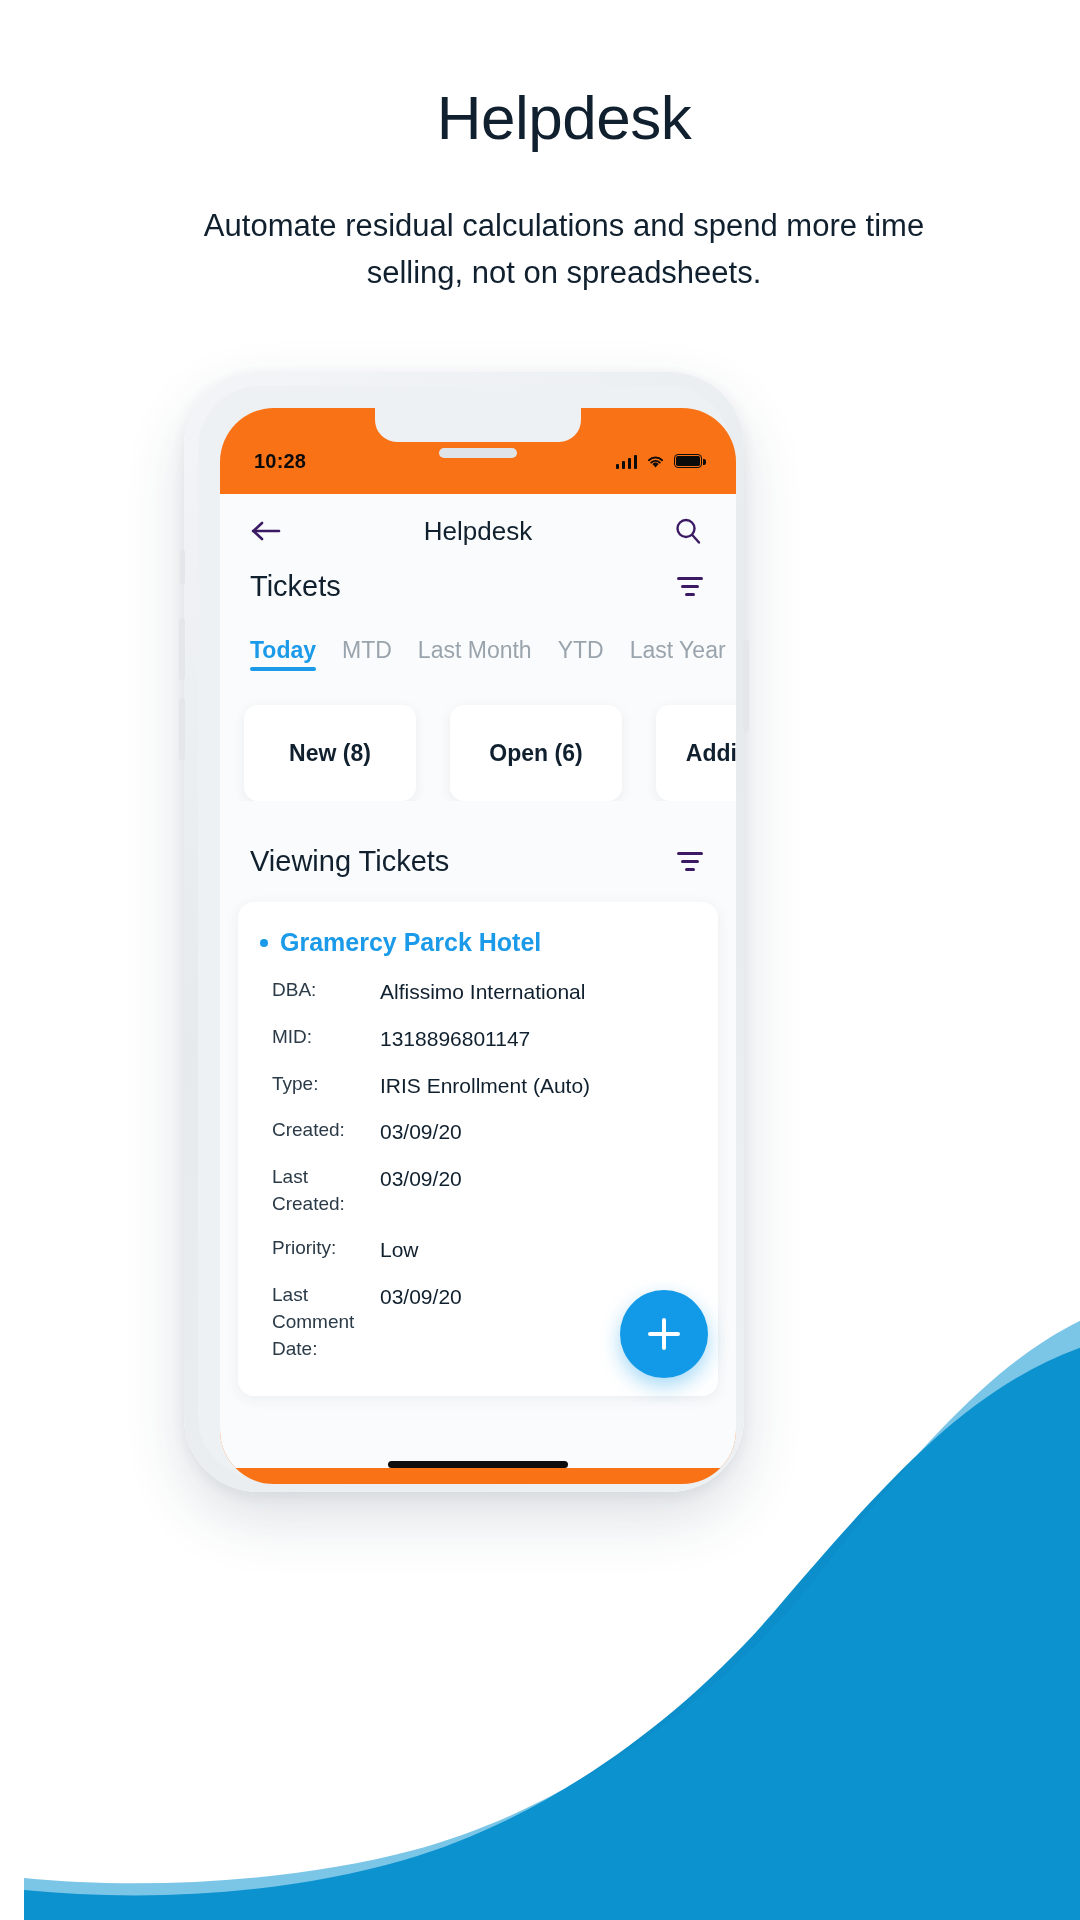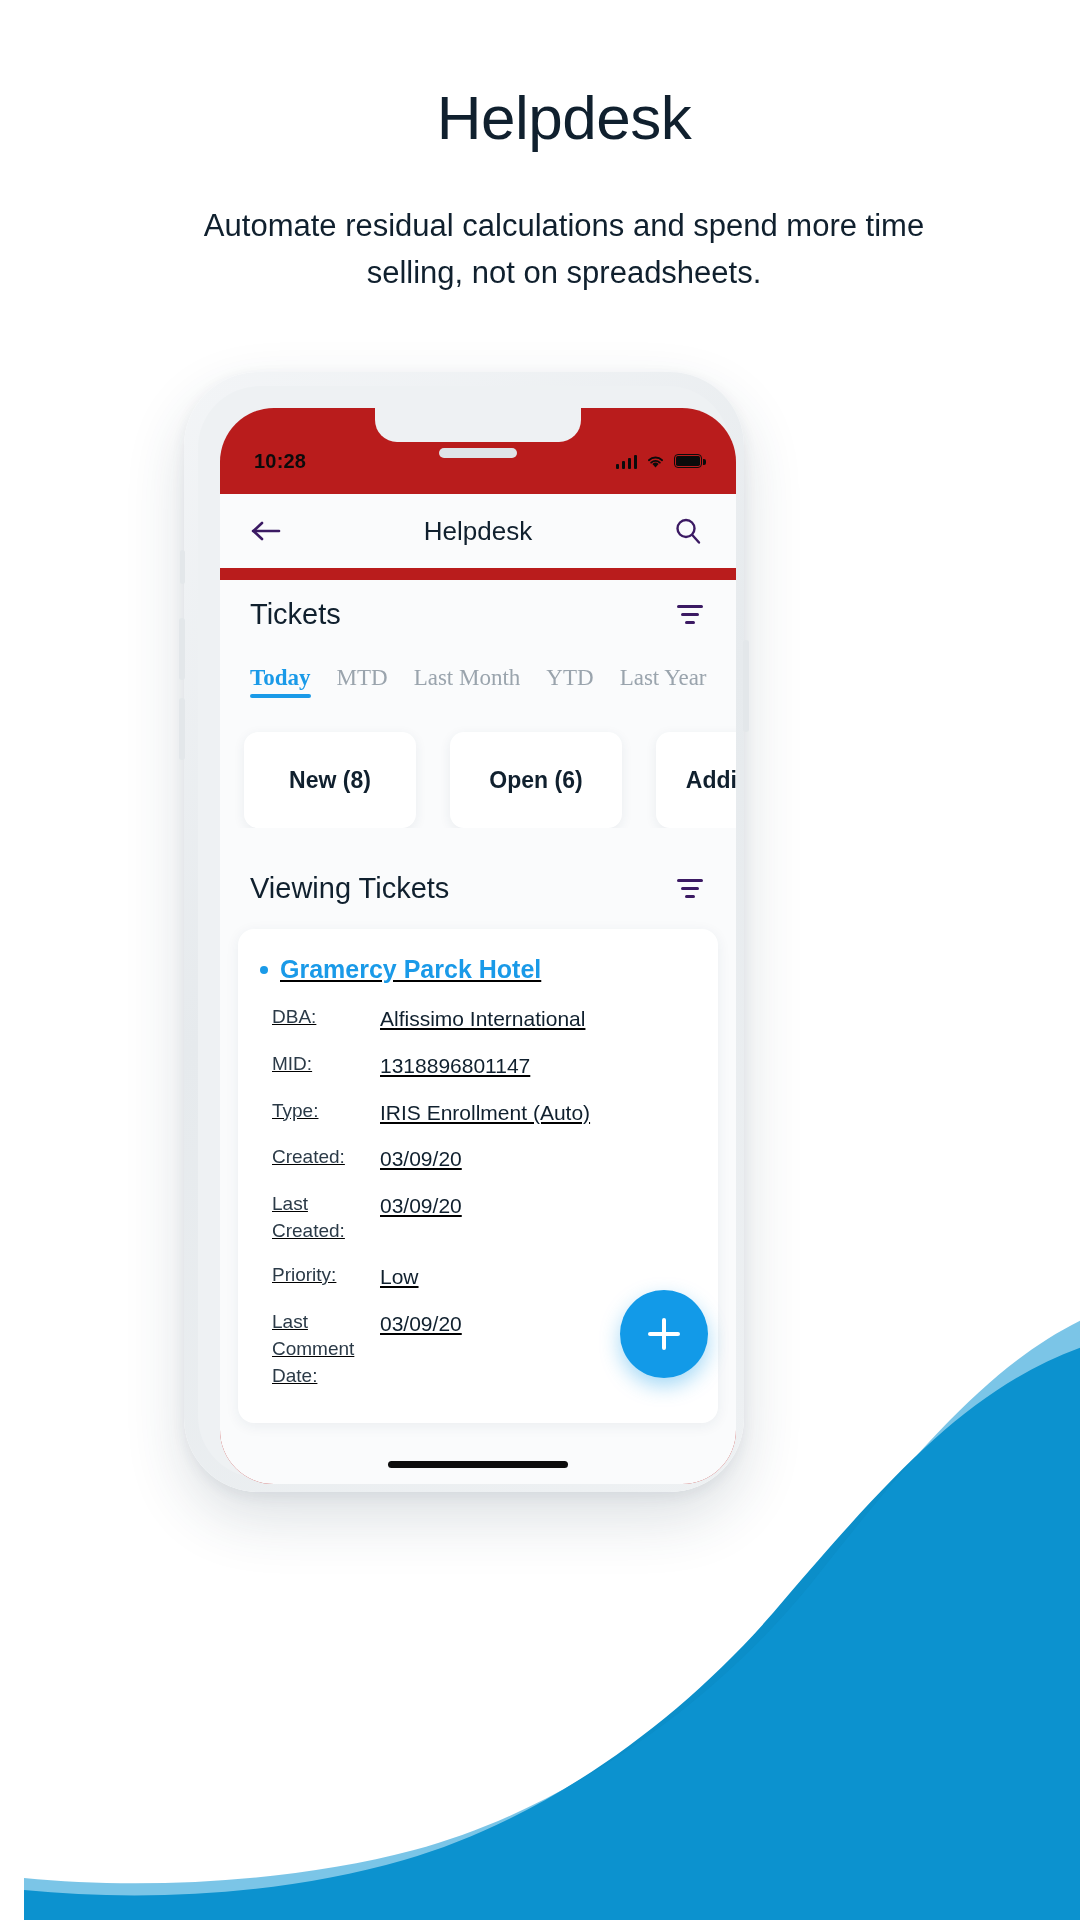--- a/index.html
+++ b/index.html
@@ -48,21 +48,21 @@
     left: 14px; top: 14px;
     width: 532px; height: 1092px;
     border-radius: 62px;
     background: #eef1f3;
   }
   .screen {
     position: absolute;
     left: 22px; top: 22px;
     width: 516px; height: 1076px;
     border-radius: 54px;
-    background: #b91c1c;
+    background: #f97316;
     overflow: hidden;
   }
   
   .btn-side { position: absolute; background: #e3e7ea; border-radius: 3px; }
   .btn-silence { left: -4px; top: 178px; width: 5px; height: 34px; }
   .btn-volup   { left: -5px; top: 246px; width: 6px; height: 62px; }
   .btn-voldn   { left: -5px; top: 326px; width: 6px; height: 62px; }
   .btn-power   { right: -5px; top: 268px; width: 6px; height: 92px; }
 
   
@@ -111,42 +111,42 @@
   }
   .nav-back { position: absolute; left: 24px; width: 44px; height: 44px; display:flex; align-items:center; justify-content:center; }
   .nav-title {
     position: absolute; left: 0; width: 516px; text-align: center;
     font-size: 26px; color: #10202e; font-weight: 400;
   }
   .nav-search { position: absolute; right: 26px; width: 44px; height: 44px; display:flex; align-items:center; justify-content:center; }
 
   
   .app-body {
-    position: absolute; top: 172px; left: 0; width: 516px; height: 916px;
+    position: absolute; top: 144px; left: 0; width: 516px; height: 916px;
     background: #fafbfc; overflow: hidden;
   }
 
   .section-head {
     display: flex; align-items: center; justify-content: space-between;
     padding: 18px 30px 0 30px;
   }
   .section-title { font-size: 29px; color: #10202e; font-weight: 400; }
 
   .filter-ico { width: 32px; height: 26px; display:flex; flex-direction:column; align-items:center; justify-content:center; gap:5px; }
   .filter-ico span { display:block; background: #3b1a63; height: 3px; border-radius: 2px; }
   .filter-ico span:nth-child(1){ width: 26px; }
   .filter-ico span:nth-child(2){ width: 18px; }
   .filter-ico span:nth-child(3){ width: 10px; }
 
   
   .tabs {
     display: flex; align-items: flex-end; gap: 26px;
     padding: 34px 0 0 30px; white-space: nowrap; overflow: hidden;
   }
-  .tab { font-size: 23px; color: #9aa4ad; padding-bottom: 7px; position: relative; font-family: Liberation Serif, serif; }
+  .tab { font-size: 23px; color: #9aa4ad; padding-bottom: 7px; position: relative; }
   .tab.active { color: #1a9ae8; font-weight: 700; }
   .tab.active::after {
     content: ""; position: absolute; left: 0; right: 0; bottom: 0;
     height: 4px; background: #1a9ae8; border-radius: 2px;
   }
 
   
   .stats { display: flex; gap: 34px; padding: 34px 0 0 24px; white-space: nowrap; overflow: hidden; font-weight: bold; }
   .stat-card {
     flex: 0 0 auto; width: 172px; height: 96px;
@@ -162,21 +162,20 @@
     display: flex; align-items: center; justify-content: space-between;
     padding: 44px 30px 0 30px;
   }
   .viewing-title { font-size: 29px; color: #10202e; }
 
   .ticket-card {
     margin: 24px 18px 0 18px;
     background: #ffffff; border-radius: 16px;
     box-shadow: 0 3px 14px rgba(35,60,90,0.07);
     padding: 26px 26px 16px 22px;
-    text-decoration: underline;
   }
   .ticket-name {
     display: flex; align-items: flex-start; gap: 12px;
     font-size: 25px; font-weight: 700; color: #1a9ae8;
     margin-bottom: 20px;
   }
   .bullet { width: 8px; height: 8px; border-radius: 50%; background: #1a9ae8; margin-top: 11px; flex: 0 0 auto; }
 
   .row { display: flex; align-items: flex-start; margin-bottom: 17px; }
   .row-label { width: 120px; flex: 0 0 120px; font-size: 19px; color: #2b3a47; line-height: 1.42; padding-left: 12px; }

